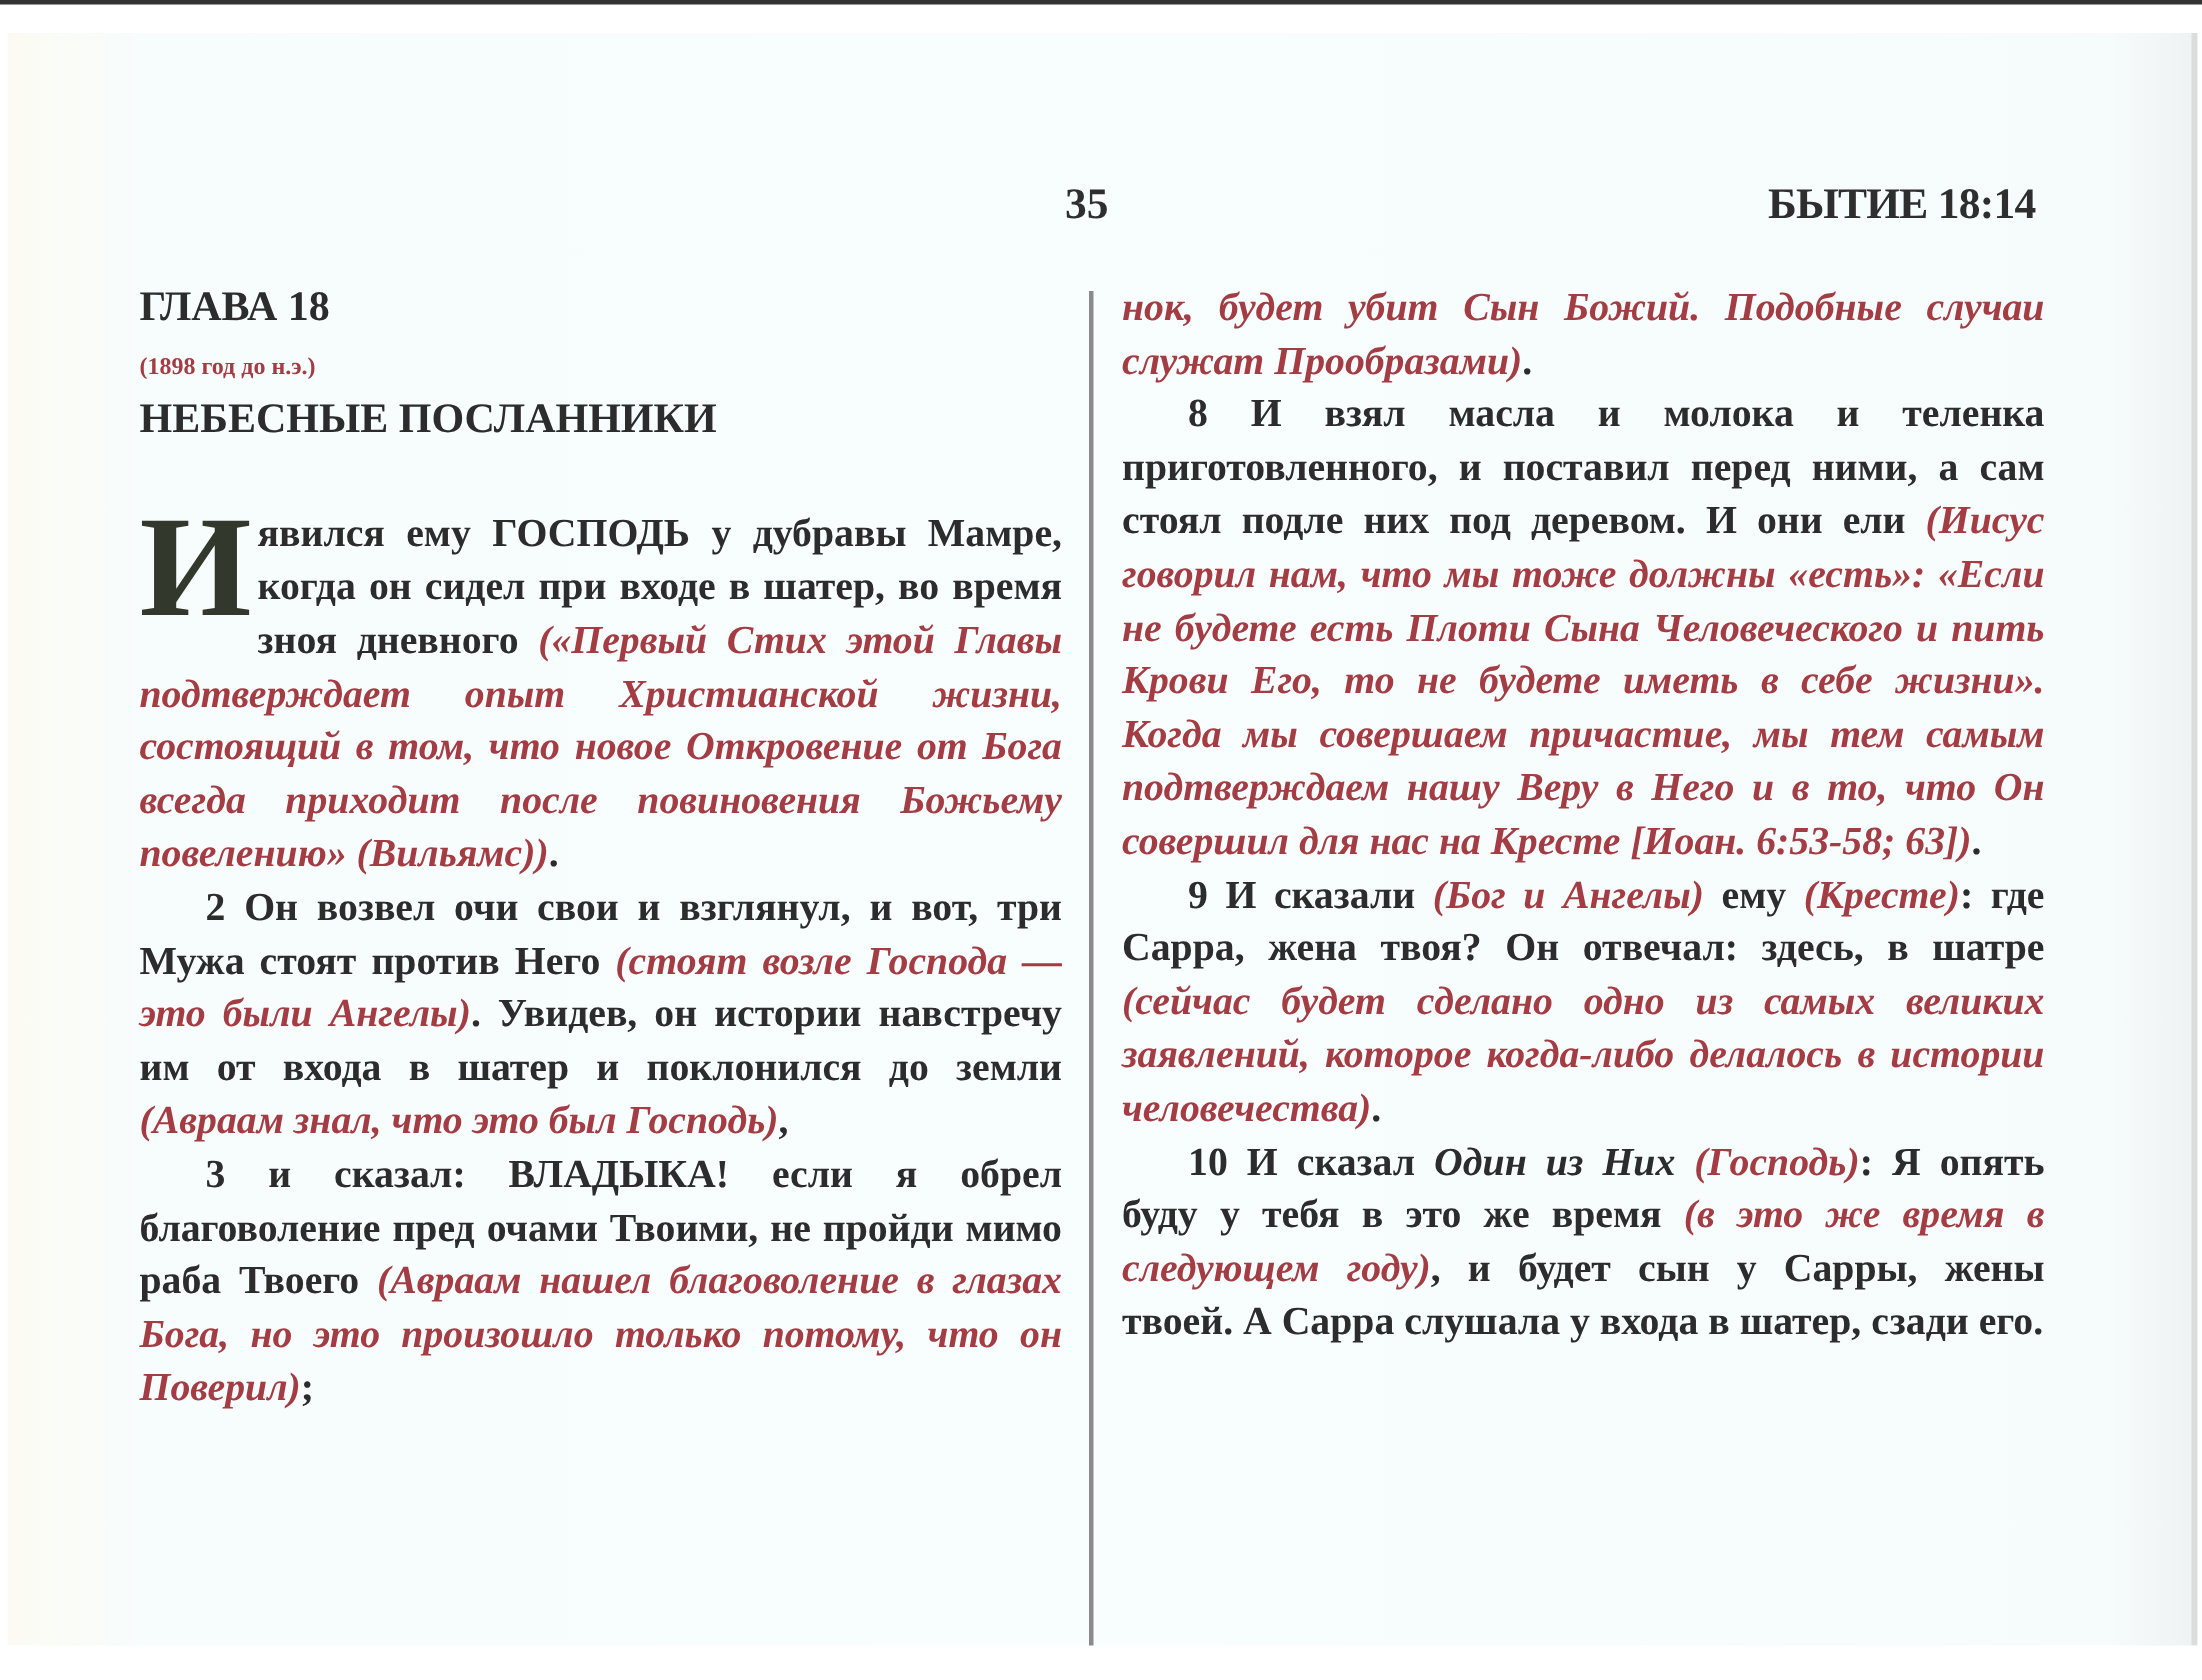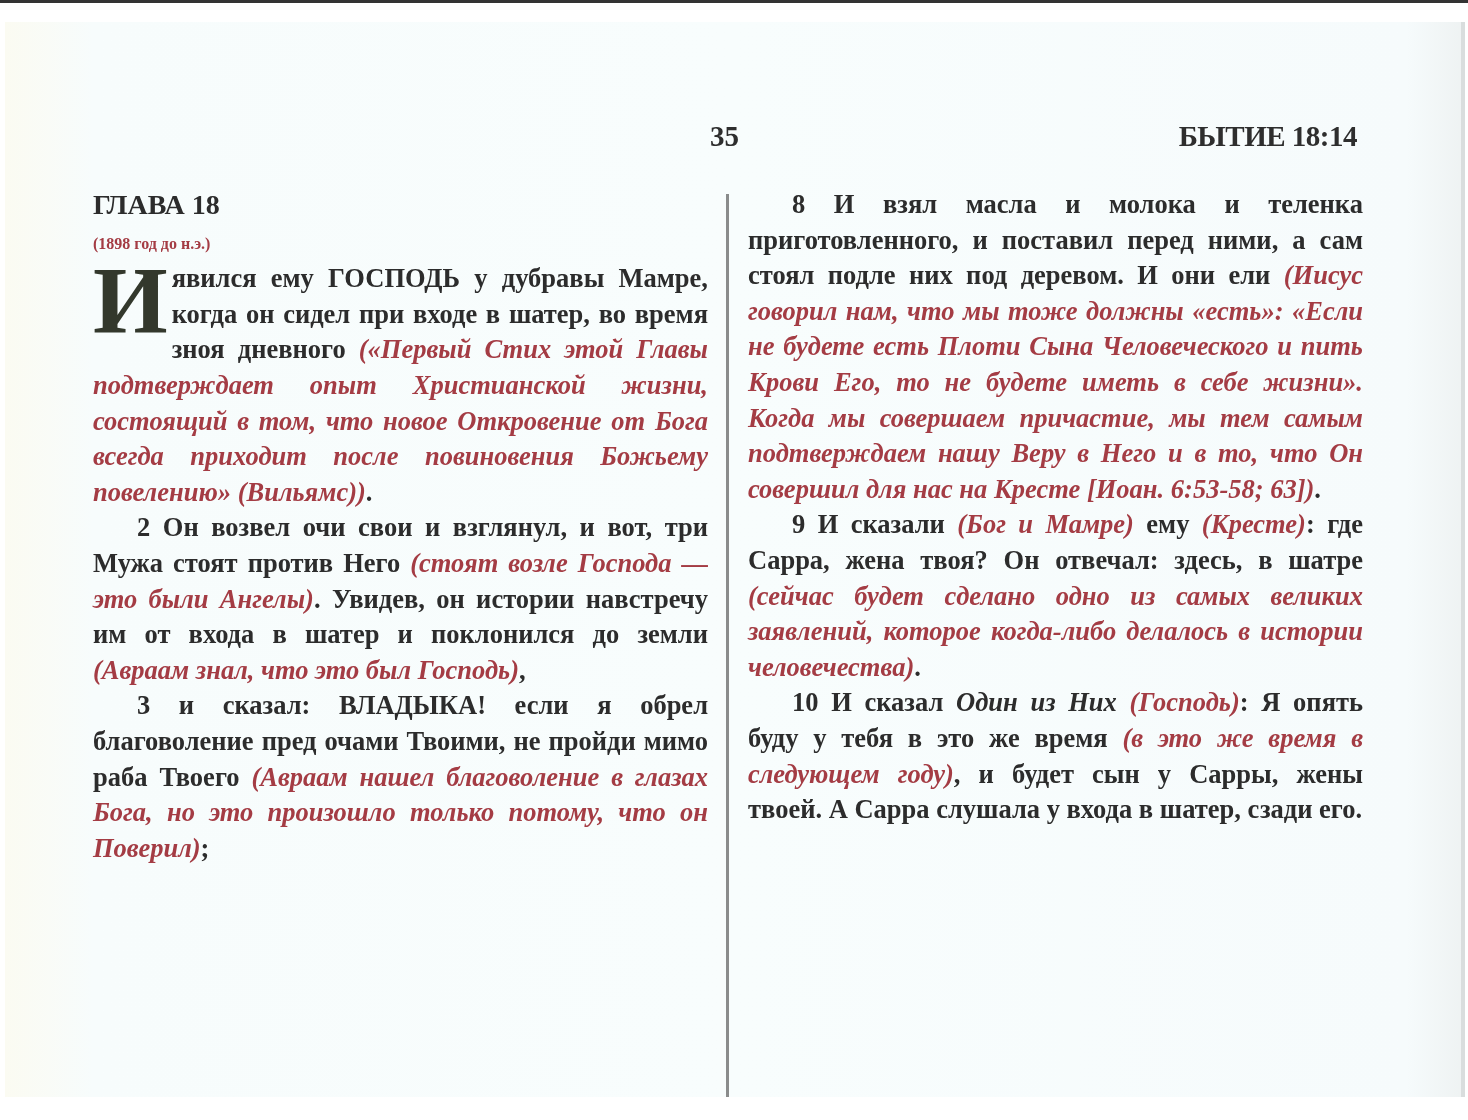--- a/index.html
+++ b/index.html
@@ -53,43 +53,47 @@
   <div class="folio num">35</div>
   <div class="folio run">БЫТИЕ 18:14</div>
 
   <div class="divider"></div>
 
   <div class="col left">
     <p class="center h1">ГЛАВА 18</p>
     <p class="center">
       <span class="date">(1898 год до н.э.)</span>
     </p>
+    <p class="center h2" style="margin-bottom:40px;">НЕБЕСНЫЕ ПОСЛАННИКИ</p>
 
     <p>
       <span class="dropcap">И</span><span> явился ему ГОСПОДЬ у дубравы Мамре, когда он сидел при входе в шатер, во время зноя дневного </span><span class="c">(«Первый Стих этой Главы подтверждает опыт Христианской жизни, состоящий в том, что новое Откровение от Бога всегда приходит после повиновения Божьему повелению» (Вильямс))</span><span>.</span>
     </p>
 
     <p class="indent">
       <span>2 Он возвел очи свои и взглянул, и вот, три Мужа стоят против Него </span><span class="c">(стоят возле Господа — это были Ангелы)</span><span>. Увидев, он истории навстречу им от входа в шатер и поклонился до земли </span><span class="c">(Авраам знал, что это был Господь)</span><span>,</span>
     </p>
 
     <p class="indent">
       <span>3 и сказал: ВЛАДЫКА! если я обрел благоволение пред очами Твоими, не пройди мимо раба Твоего </span><span class="c">(Авраам нашел благоволение в глазах Бога, но это произошло только потому, что он Поверил)</span><span>;</span>
     </p>
 
   </div>
 
   <div class="col right">
+    <p>
+      <span class="c">нок, будет убит Сын Божий. Подобные случаи служат Прообразами)</span><span>.</span>
+    </p>
 
     <p class="indent">
       <span>8 И взял масла и молока и теленка приготовленного, и поставил перед ними, а сам стоял подле них под деревом. И они ели </span><span class="c">(Иисус говорил нам, что мы тоже должны «есть»: «Если не будете есть Плоти Сына Человеческого и пить Крови Его, то не будете иметь в себе жизни». Когда мы совершаем причастие, мы тем самым подтверждаем нашу Веру в Него и в то, что Он совершил для нас на Кресте [Иоан. 6:53-58; 63])</span><span>.</span>
     </p>
 
 
     <p class="indent">
-      <span>9 И сказали </span><span class="c">(Бог и Мамре)</span><span> ему </span><span class="c">(Кресте)</span><span>: где Сарра, жена твоя? Он отвечал: здесь, в шатре </span><span class="c">(сейчас будет сделано одно из самых великих заявлений, которое когда-либо делалось в истории человечества)</span><span>.</span>
+      <span>9 И сказали </span><span class="c">(Бог и Ангелы)</span><span> ему </span><span class="c">(Кресте)</span><span>: где Сарра, жена твоя? Он отвечал: здесь, в шатре </span><span class="c">(сейчас будет сделано одно из самых великих заявлений, которое когда-либо делалось в истории человечества)</span><span>.</span>
     </p>
 
     <p class="indent">
       <span>10 И сказал </span><span style="font-style:italic;">Один из Них</span><span> </span><span class="c">(Господь)</span><span>: Я опять буду у тебя в это же время </span><span class="c">(в это же время в следующем году)</span><span>, и будет сын у Сарры, жены твоей. А Сарра слушала у входа в шатер, сзади его.</span>
     </p>
   </div>
 </div>
 
 </body></html>

